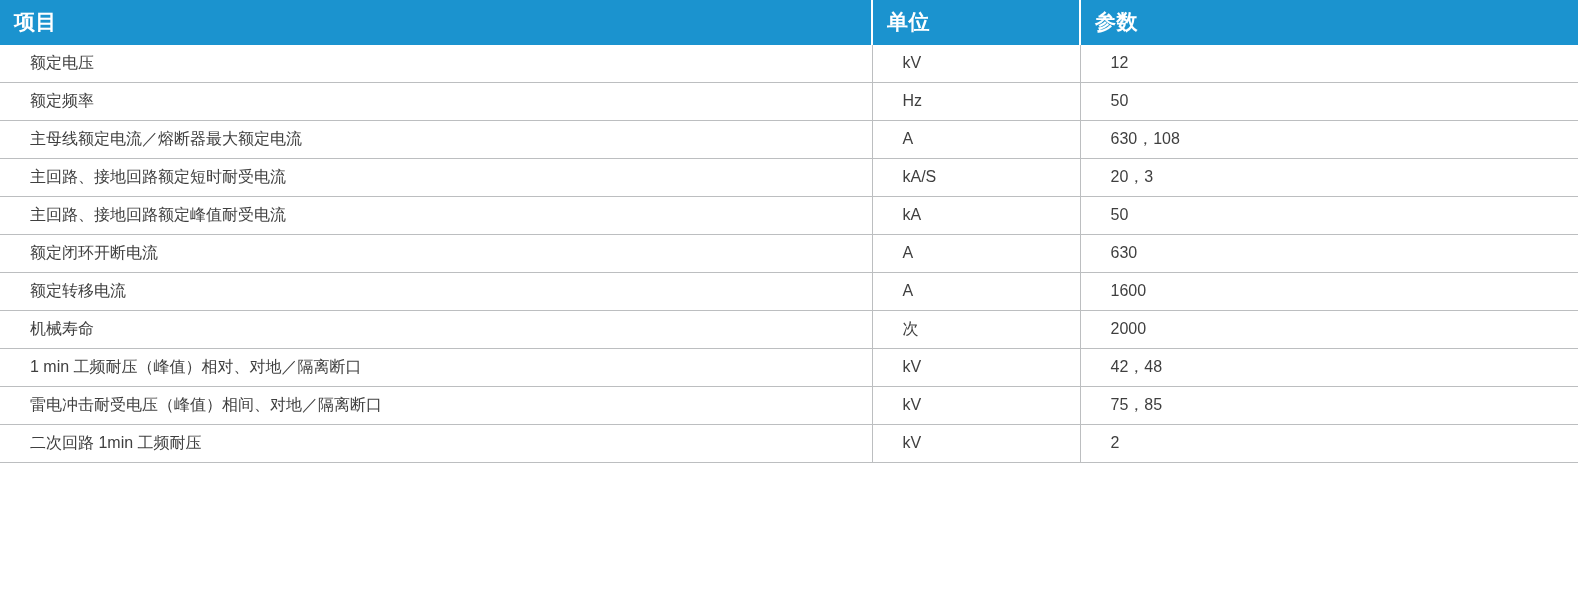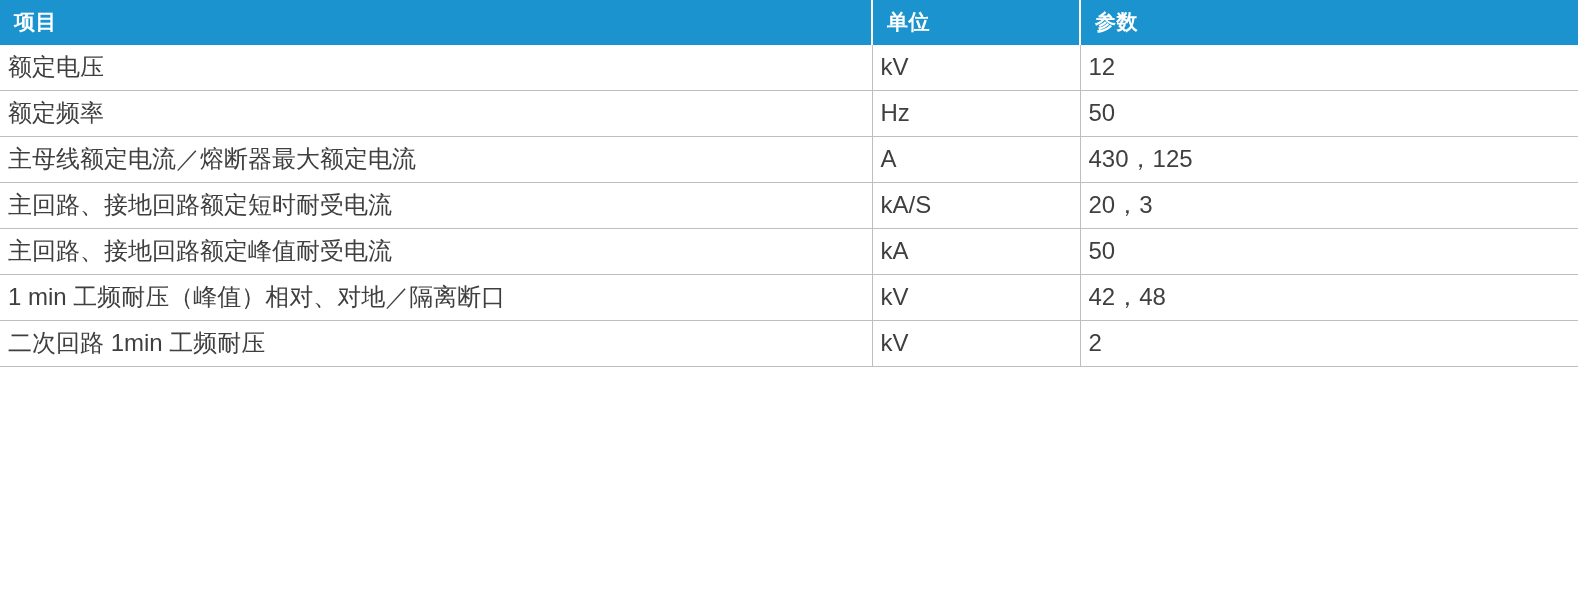--- a/index.html
+++ b/index.html
@@ -34,23 +34,23 @@
     vertical-align: middle;
     border: none;
     margin-left: 37px;
   }
   .spec-table thead th.unit-head,
   .spec-table thead th.param-head {
     border-left: 2px solid #ffffff;
   }
 
   .spec-table tbody td {
-    font-size: 24px;
+    font-size: 16px;
     color: #3f3f3f;
-    padding: 6px 14px 7px 8px;
+    padding: 6px 14px 7px 30px;
     height: 24px;
     vertical-align: middle;
     border-bottom: 1px solid #bcbec0;
     background: #ffffff;
     white-space: nowrap;
     overflow: hidden;
   }
   .spec-table tbody td.unit-cell,
   .spec-table tbody td.param-cell {
     border-left: 1px solid #bcbec0;
@@ -82,36 +82,56 @@
         <td class="param-cell">12</td>
       </tr>
       <tr>
         <td class="item-cell">额定频率</td>
         <td class="unit-cell">Hz</td>
         <td class="param-cell">50</td>
       </tr>
       <tr>
         <td class="item-cell">主母线额定电流／熔断器最大额定电流</td>
         <td class="unit-cell">A</td>
-        <td class="param-cell">430，125</td>
+        <td class="param-cell">630，108</td>
       </tr>
       <tr>
         <td class="item-cell">主回路、接地回路额定短时耐受电流</td>
         <td class="unit-cell">kA/S</td>
         <td class="param-cell">20，3</td>
       </tr>
       <tr>
         <td class="item-cell">主回路、接地回路额定峰值耐受电流</td>
         <td class="unit-cell">kA</td>
         <td class="param-cell">50</td>
       </tr>
       <tr>
+        <td class="item-cell">额定闭环开断电流</td>
+        <td class="unit-cell">A</td>
+        <td class="param-cell">630</td>
+      </tr>
+      <tr>
+        <td class="item-cell">额定转移电流</td>
+        <td class="unit-cell">A</td>
+        <td class="param-cell">1600</td>
+      </tr>
+      <tr>
+        <td class="item-cell">机械寿命</td>
+        <td class="unit-cell">次</td>
+        <td class="param-cell">2000</td>
+      </tr>
+      <tr>
         <td class="item-cell">1 min 工频耐压（峰值）相对、对地／隔离断口</td>
         <td class="unit-cell">kV</td>
         <td class="param-cell">42，48</td>
+      </tr>
+      <tr>
+        <td class="item-cell">雷电冲击耐受电压（峰值）相间、对地／隔离断口</td>
+        <td class="unit-cell">kV</td>
+        <td class="param-cell">75，85</td>
       </tr>
       <tr>
         <td class="item-cell">二次回路 1min 工频耐压</td>
         <td class="unit-cell">kV</td>
         <td class="param-cell">2</td>
       </tr>
     </tbody>
 </table>
 
 </body></html>

